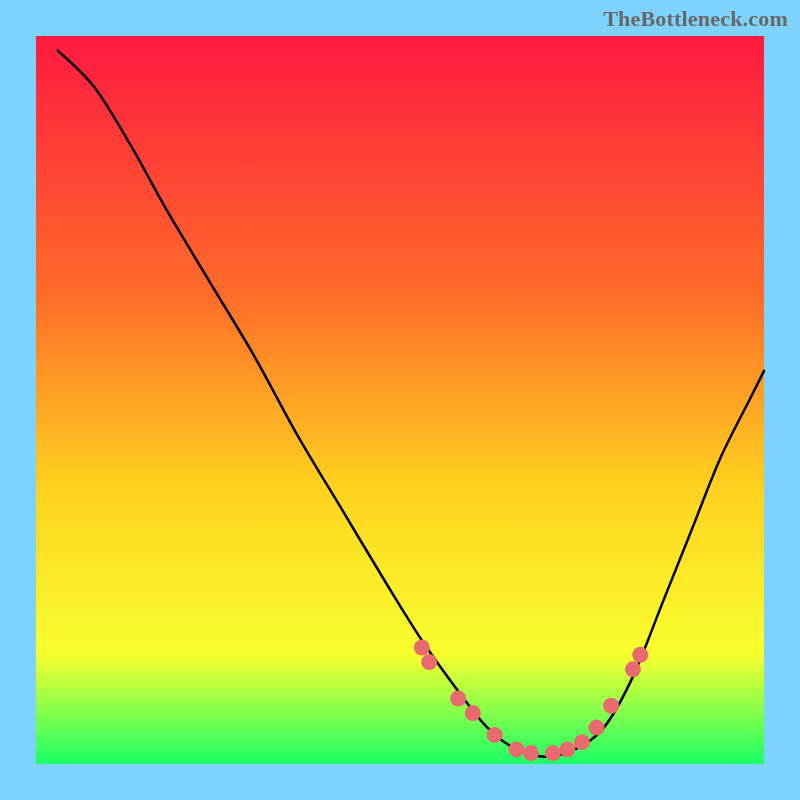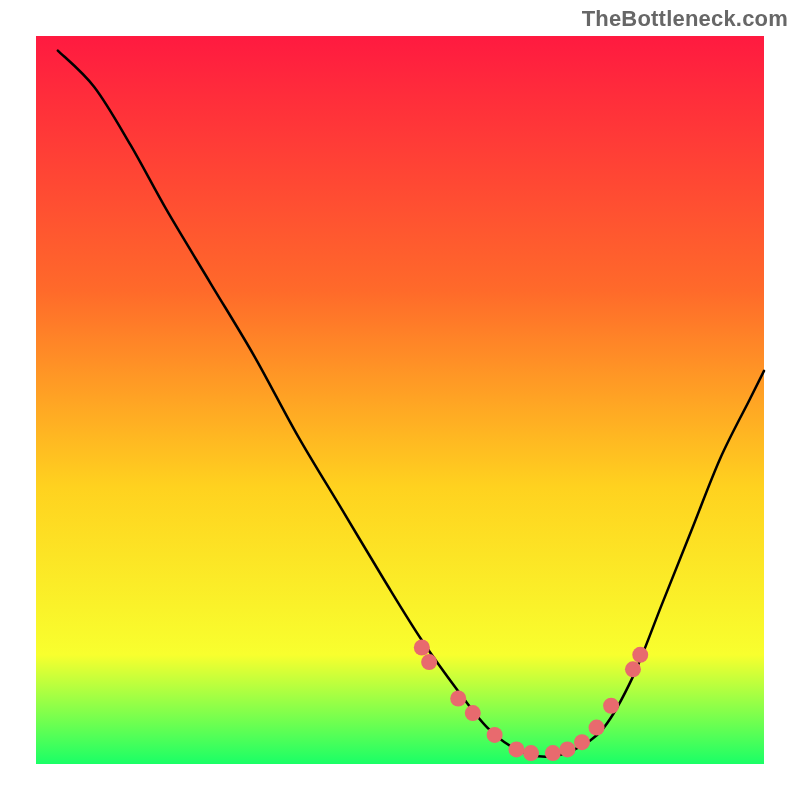--- a/index.html
+++ b/index.html
@@ -10,21 +10,22 @@
     background: #000;
     overflow: hidden;
     font-family: Arial, Helvetica, sans-serif;
   }
   .frame {
     position: absolute;
     top: 0;
     left: 0;
     width: 800px;
     height: 800px;
-    background: #ffffff;
+    background: #7dd3fc;
+    font-family: Liberation Serif, serif;
   }
   .watermark {
     position: absolute;
     top: 6px;
     right: 12px;
     color: #676767;
     font-size: 22px;
     font-weight: 600;
     letter-spacing: 0.2px;
     z-index: 20;

